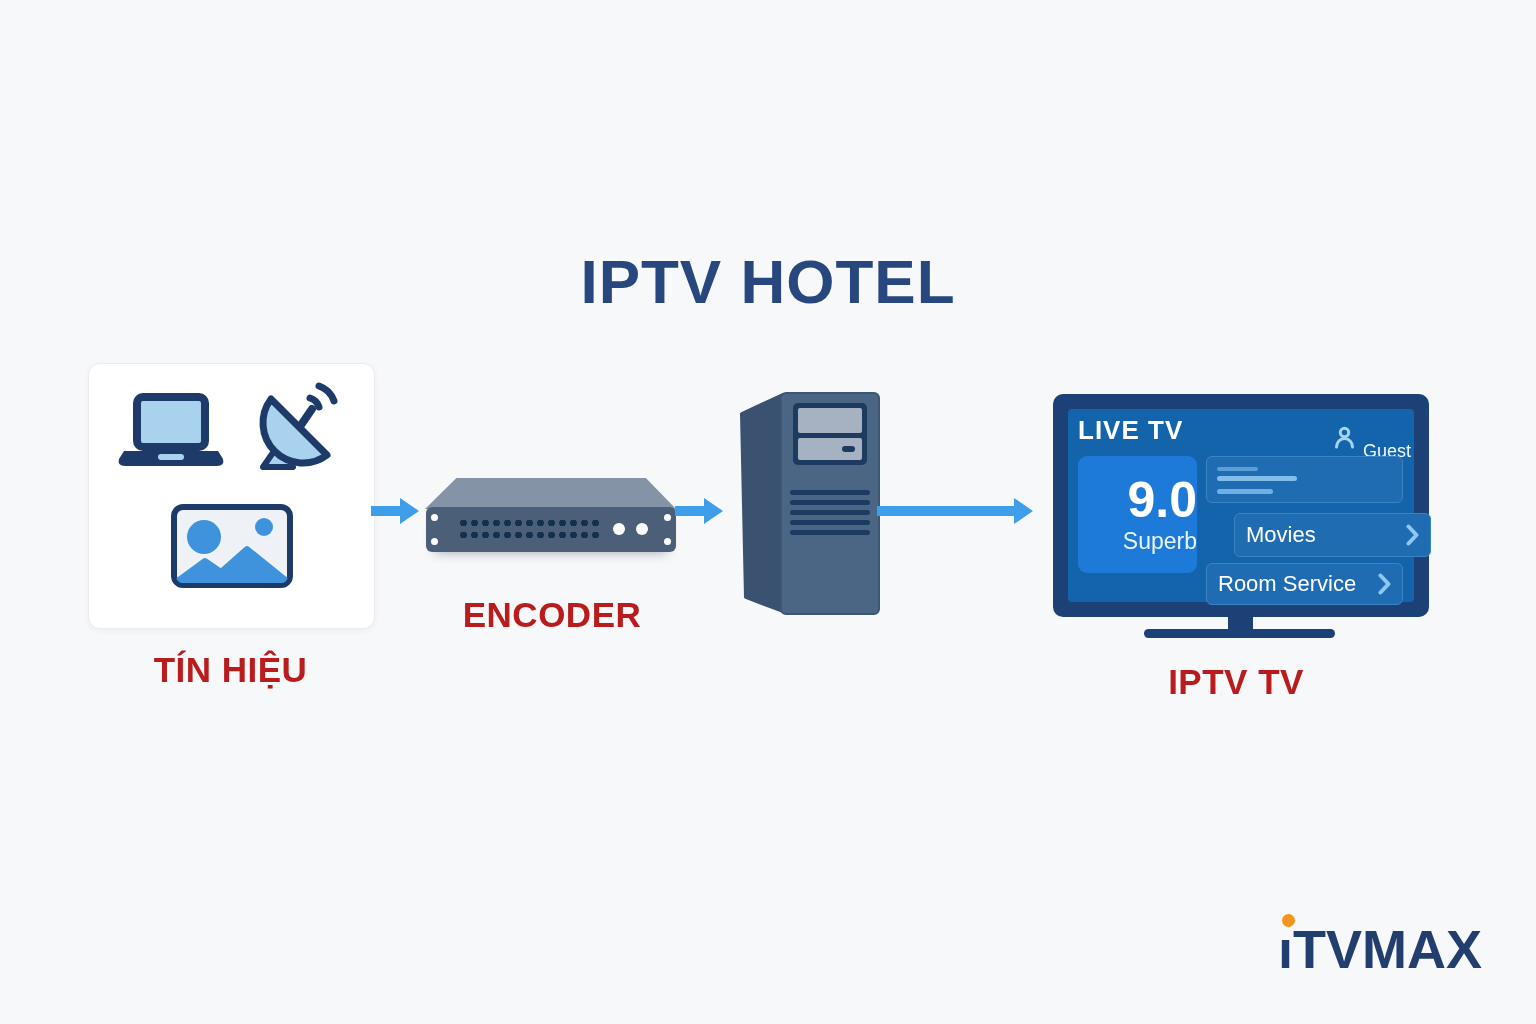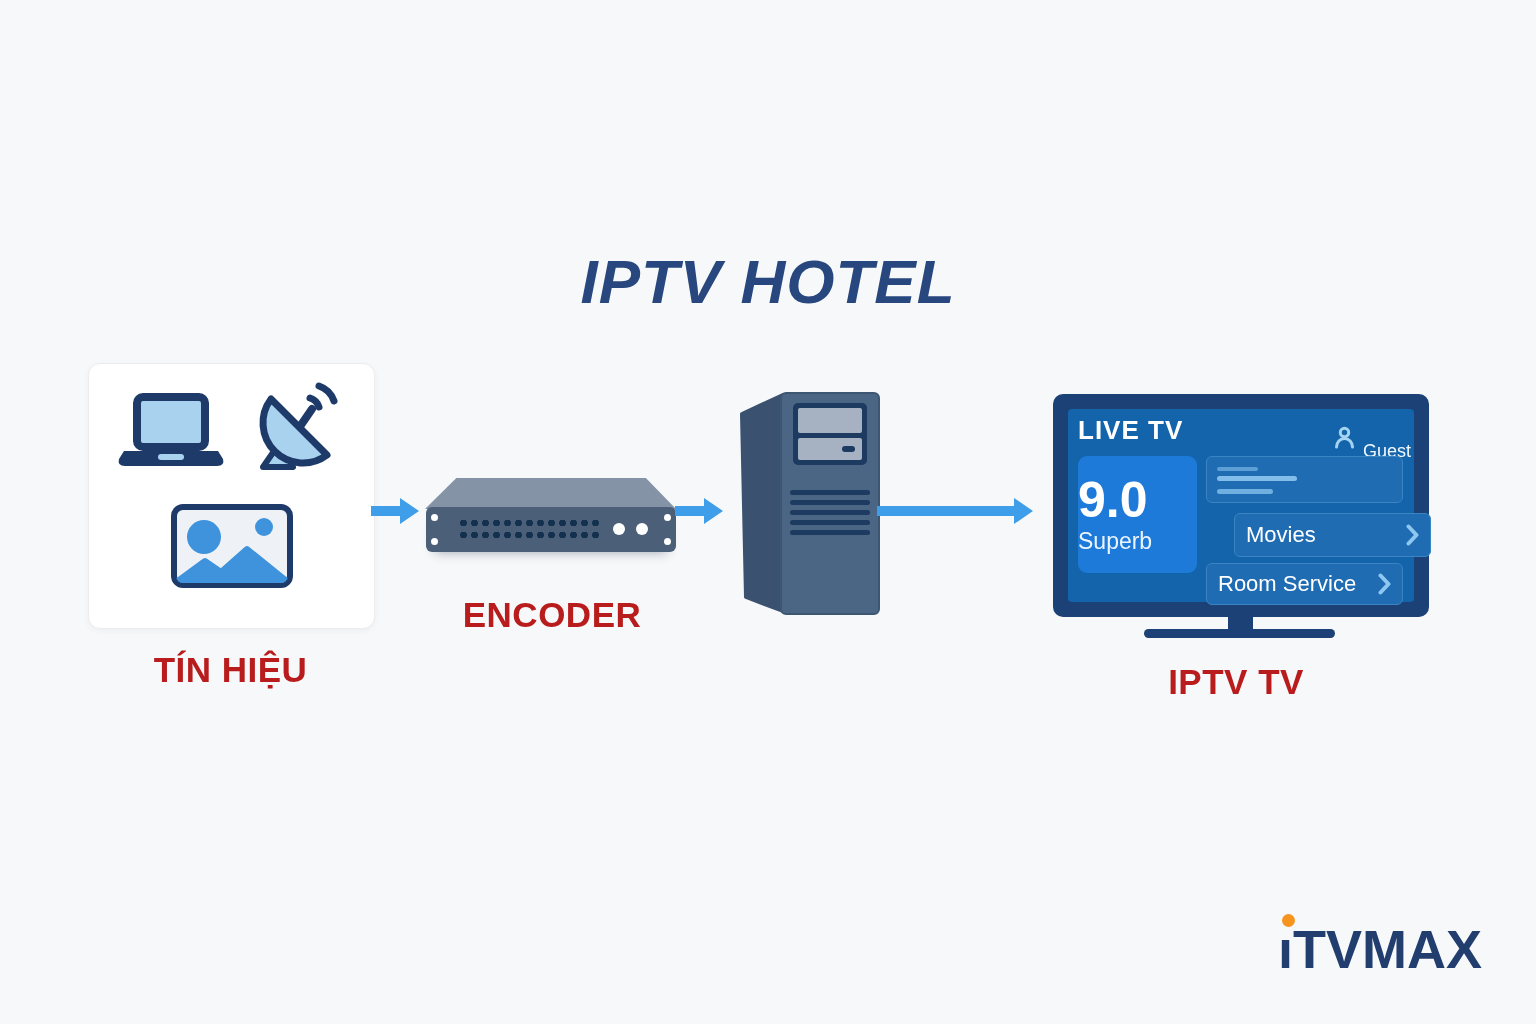--- a/index.html
+++ b/index.html
@@ -7,21 +7,21 @@
     position:relative; width:1536px; height:1024px;
     background:#f7f8f9; overflow:hidden;
     font-family:"Liberation Sans", sans-serif;
   }
   .abs { position:absolute; }
 
   
   .title {
     position:absolute; left:0; top:246px; width:1536px;
     text-align:center; font-size:62px; font-weight:700;
-    color:#27477e; letter-spacing:1px;font-style:italic;
+    color:#27477e; letter-spacing:1px;
   }
   .node-label {
     position:absolute; text-align:center; font-weight:700;
     font-size:35px; color:#b91c1c; letter-spacing:.5px;
   }
 
   
   .source-box {
     position:absolute; left:88px; top:363px; width:285px; height:264px;
     background:#ffffff; border:1px solid #ececee; border-radius:12px;
@@ -65,21 +65,21 @@
   .tv-header {
     position:absolute; left:1078px; top:415px; color:#ffffff;
     font-size:26px; font-weight:700; letter-spacing:1px;
   }
   .tv-user { position:absolute; left:1333px; top:413px; display:flex; align-items:center; gap:7px; }
   .tv-user-name { color:#f2f8ff; font-size:18px; font-weight:400;margin-top:28px; }
 
   .rating-card {
     position:absolute; left:1078px; top:456px; width:119px; height:117px;
     background:#1e7ad9; border-radius:9px;
-    display:flex; flex-direction:column; align-items:flex-start; justify-content:center; gap:3px;
+    display:flex; flex-direction:column; align-items:flex-end; justify-content:center; gap:3px;
   }
   .rating-score { color:#ffffff; font-size:50px; font-weight:700; line-height:1; }
   .rating-caption { color:#eaf4ff; font-size:23px; font-weight:400; }
 
   .menu-card {
     position:absolute; left:1206px; width:197px;
     background:#1f6cb3; border:1px solid #3a84c4; border-radius:6px;
     box-sizing:border-box;
   }
   .skeleton-card { top:456px; height:47px; padding:8px 0 0 10px; }

